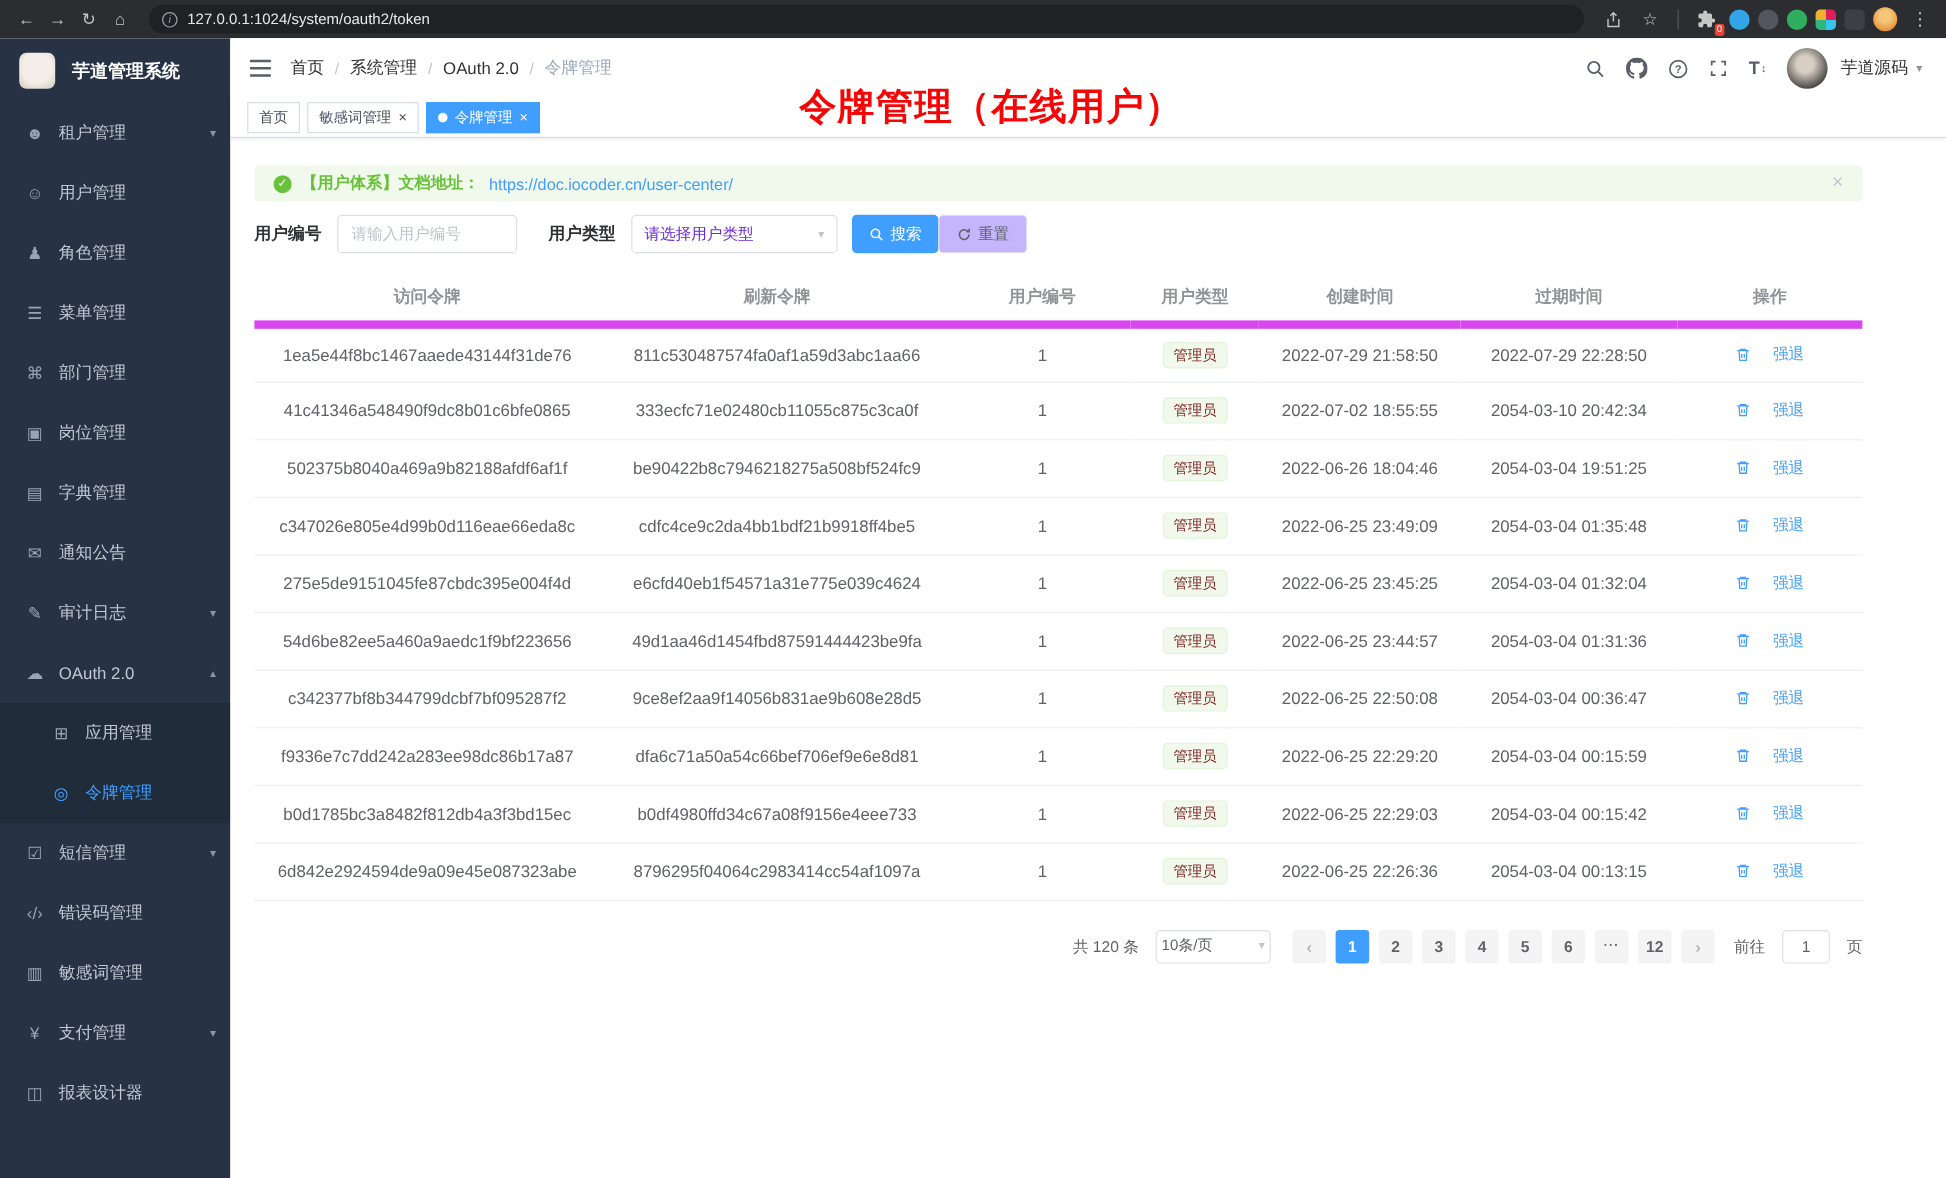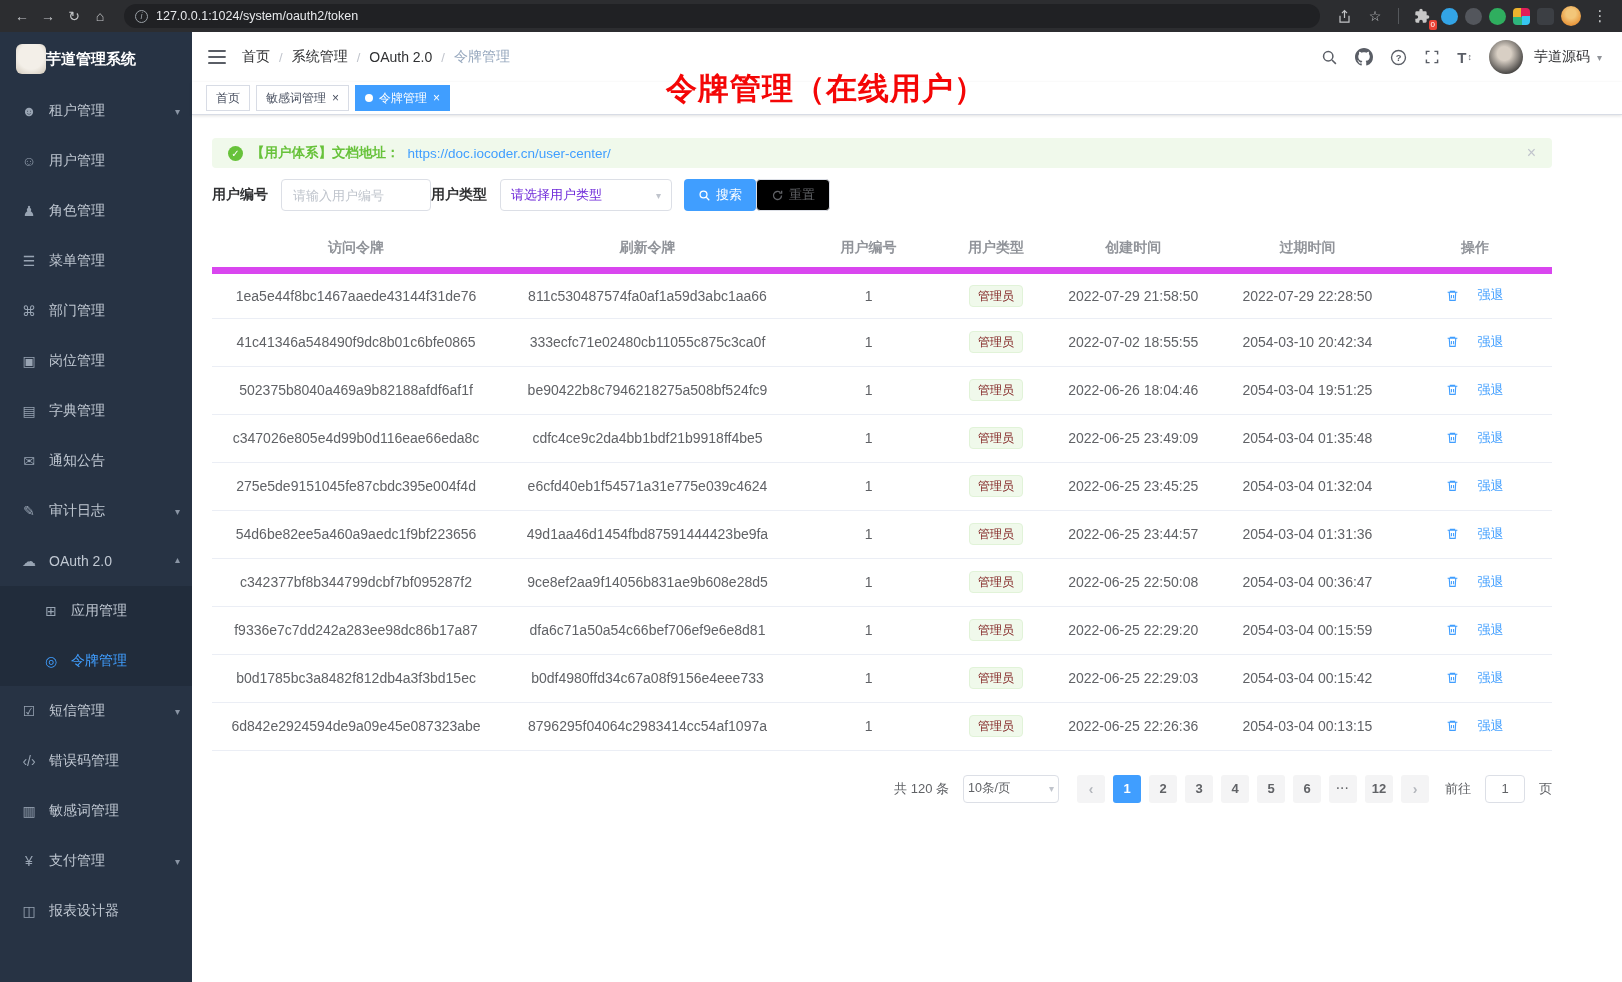--- a/index.html
+++ b/index.html
@@ -21,21 +21,21 @@
   .extension-green-icon{background:#2fae5f;}
   .extension-colorful-icon{background:conic-gradient(#e01e5a 0 25%,#36c5f0 0 50%,#2eb67d 0 75%,#ecb22e 0);border-radius:4px;}
   .extension-dark2-icon{background:#3c3f44;border-radius:4px;}
   .profile-avatar-icon{width:20px;height:20px;background:radial-gradient(circle at 50% 38%,#f3c679 30%,#e8973d 72%);border-radius:50%;}
   .ext-badge{position:absolute;right:-3px;bottom:-2px;background:#e94235;color:#fff;font-size:8px;line-height:10px;padding:0 2px;border-radius:2px;}
   .kebab{color:#c3c5c7;font-size:15px;}
 
   
   .app{display:flex;height:950px;}
   .sidebar{width:192px;flex:none;background:#273344;display:flex;flex-direction:column;overflow:hidden;}
-  .logo{height:54px;display:flex;align-items:center;gap:0;padding:0 16px;cursor:pointer;}
+  .logo{height:54px;display:flex;align-items:center;gap:14px;padding:0 16px;cursor:pointer;}
   .logo-img{width:30px;height:30px;border-radius:6px;background:radial-gradient(circle at 50% 42%,#f3efe8 55%,#cfc6b8 100%);flex:none;}
   .logo-text{color:#fff;font-size:15px;font-weight:700;white-space:nowrap;}
   .menu{flex:1;}
   .menu-item{height:50px;display:flex;align-items:center;padding:0 12px 0 20px;color:#c0c8d2;font-size:14px;cursor:pointer;gap:11px;}
   .mi-icon{width:18px;text-align:center;font-size:14px;color:#98a4b3;flex:none;}
   .mi-label{white-space:nowrap;}
   .mi-chevron{margin-left:auto;font-size:10px;color:#8a95a5;}
   .mi-chevron.up{transform:rotate(180deg);}
   .submenu{background:#212c3b;}
   .submenu .menu-item{padding-left:42px;}
@@ -66,28 +66,28 @@
   
   .content{flex:1;padding:23px 70px 0 20px;overflow:hidden;}
   .alert{height:30px;background:#f0f9eb;border-radius:4px;display:flex;align-items:center;padding:0 16px;gap:8px;margin-bottom:11px;}
   .alert-check{width:15px;height:15px;border-radius:50%;background:#67c23a;color:#fff;font-size:10px;line-height:15px;text-align:center;flex:none;}
   .alert-text{color:#67c23a;font-size:13.5px;font-weight:600;}
   .alert-link{color:#409eff;font-size:13.5px;text-decoration:none;cursor:pointer;}
   .alert-close{margin-left:auto;color:#c0c4cc;font-size:16px;cursor:pointer;}
 
   .filters{display:flex;align-items:center;margin-bottom:19px;}
   .f-label{font-size:14px;font-weight:700;color:#303133;margin-right:13px;white-space:nowrap;}
-  .f-input{width:150px;height:32px;border:1px solid #dcdfe6;border-radius:4px;padding:0 11px;font-size:13px;color:#606266;outline:none;font-family:Liberation Sans, sans-serif;}
+  .f-input{width:150px;height:32px;border:1px solid #dcdfe6;border-radius:4px;padding:0 11px;font-size:13px;color:#606266;outline:none;margin-right:26px;font-family:Liberation Mono, monospace;}
   .f-input::placeholder{color:#bfc4cc;}
   .f-select{width:172px;height:32px;border:1px solid #dcdfe6;border-radius:4px;padding:0 10px;display:flex;align-items:center;justify-content:space-between;margin-right:12px;cursor:pointer;}
   .f-placeholder{font-size:13px;color:#6d28d9;}
   .sel-caret{color:#c0c4cc;font-size:10px;}
   .btn{height:32px;border:none;border-radius:4px;font-size:13px;display:inline-flex;align-items:center;gap:5px;padding:0 14px;cursor:pointer;font-family:inherit;}
   .btn.primary{background:#409eff;color:#fff;}
-  .btn.plain{background:#000000;border:1px solid #dcdfe6;color:#606266;}
+  .btn.plain{background:#c4b5fd;border:1px solid #dcdfe6;color:#606266;}
   .btn-ic{display:inline-flex;}
 
   .token-table{width:100%;border-collapse:collapse;}
   .token-table th{height:40px;font-size:14px;color:#909399;font-weight:700;border-bottom:7px solid #d946ef;text-align:center;}
   .token-table td{height:48px;font-size:14px;color:#606266;text-align:center;border-bottom:1px solid #ebeef5;}
   .col0{width:21.5%}.col1{width:22%}.col2{width:11%}.col3{width:8%}.col4{width:12.5%}.col5{width:13.5%}.col6{width:11.5%}
   .badge{display:inline-block;background:#f0f9eb;border:1px solid #e1f3d8;color:#7f1d1d;font-size:12px;line-height:18px;padding:1px 8px;border-radius:4px;}
   .action-link{background:none;border:none;color:#409eff;font-size:13px;display:inline-flex;align-items:center;gap:18px;cursor:pointer;font-family:inherit;}
   .act-ic{display:inline-flex;}
 

